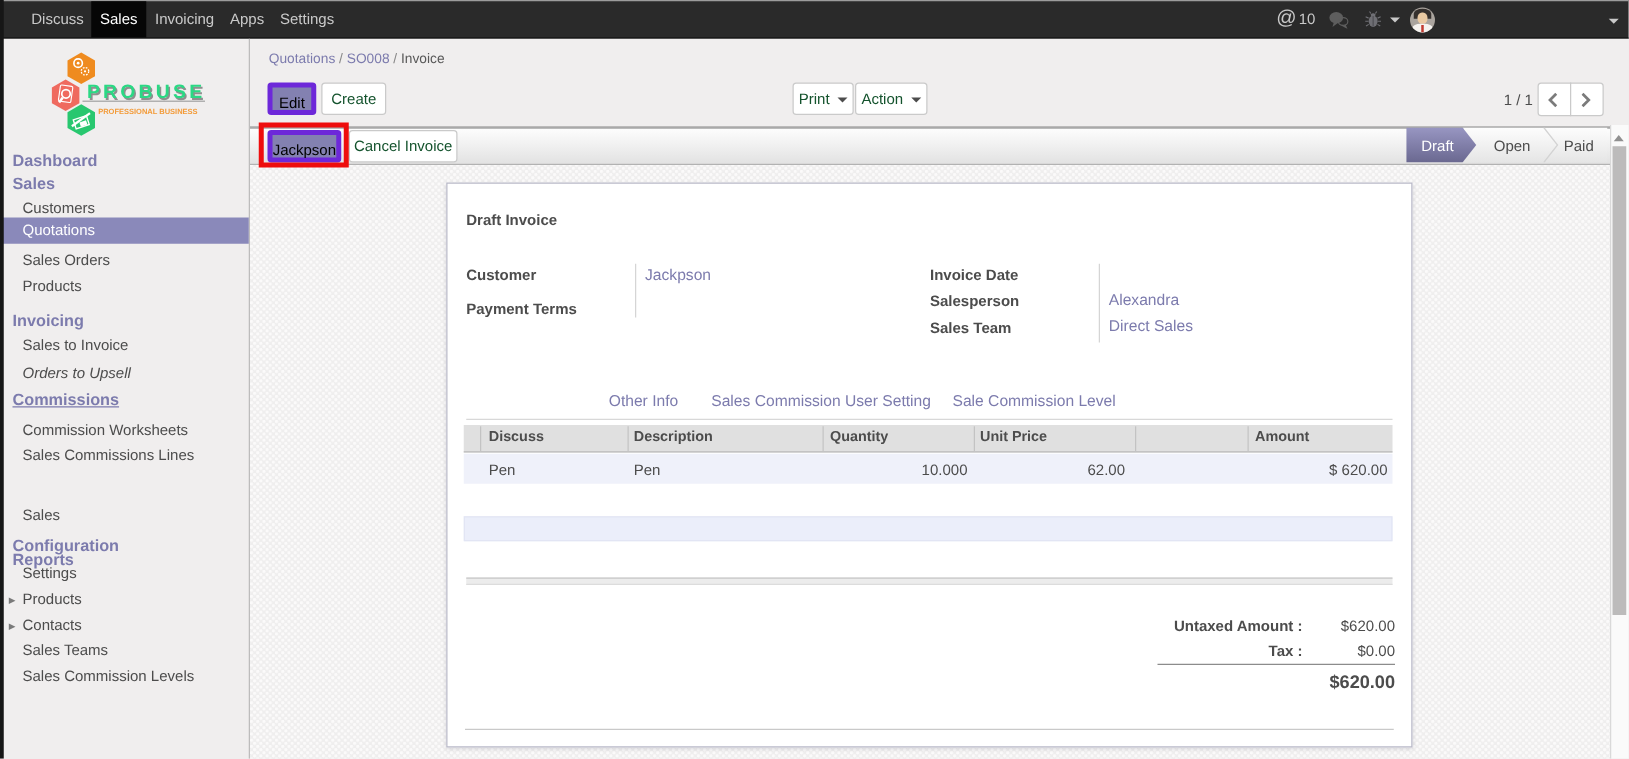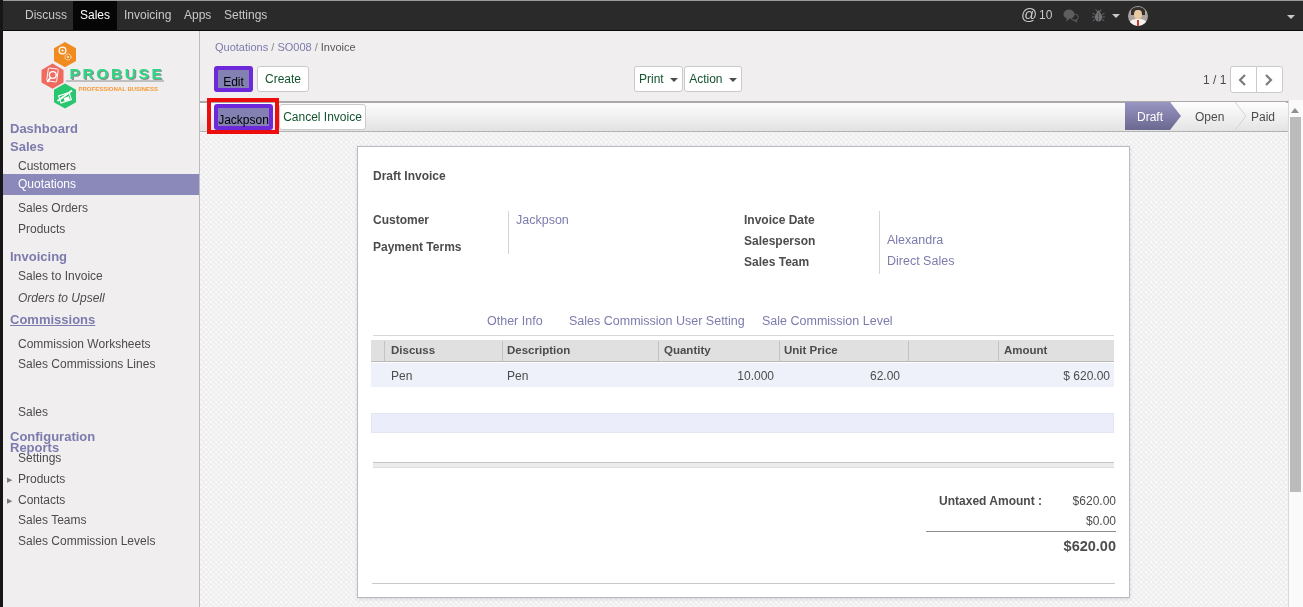--- a/index.html
+++ b/index.html
@@ -222,20 +222,21 @@
   <div class="td" style="left:474px; width:100px; text-align:right;">10.000</div>
   <div class="td" style="left:600px; width:100px; text-align:right;">62.00</div>
   <div class="td" style="left:810px; width:100px; text-align:right;">$ 620.00</div>
 
   <div style="position:absolute; left:171px; top:282px; width:743px; height:20px; background:#ebeefa; border:1px solid #e2e5f4;"></div>
 
   <div style="position:absolute; left:173px; top:331px; width:741px; height:6px; background:#ececec; border-top:1px solid #c6c6c6; border-bottom:1px solid #dcdcdc;"></div>
 
   <div class="tlbl" style="top:360px;">Untaxed Amount :</div>
   <div class="tval" style="top:360px;">$620.00</div>
+  <div class="tlbl" style="top:380px;">Tax :</div>
   <div class="tval" style="top:380px;">$0.00</div>
   <div style="position:absolute; left:726px; top:400px; width:190px; height:1px; background:#8c8c8c;"></div>
   <div class="tval" style="top:405px; font-size:14.5px; font-weight:bold; line-height:21px;">$620.00</div>
 
   <div style="position:absolute; left:172px; top:452px; width:743px; height:1px; background:#c9c9c9;"></div>
 </div>
 
 <div class="abs" id="sbar"></div>
 <div class="abs" id="sbthumb"></div>
 <div class="abs" id="sbarrow"></div>

